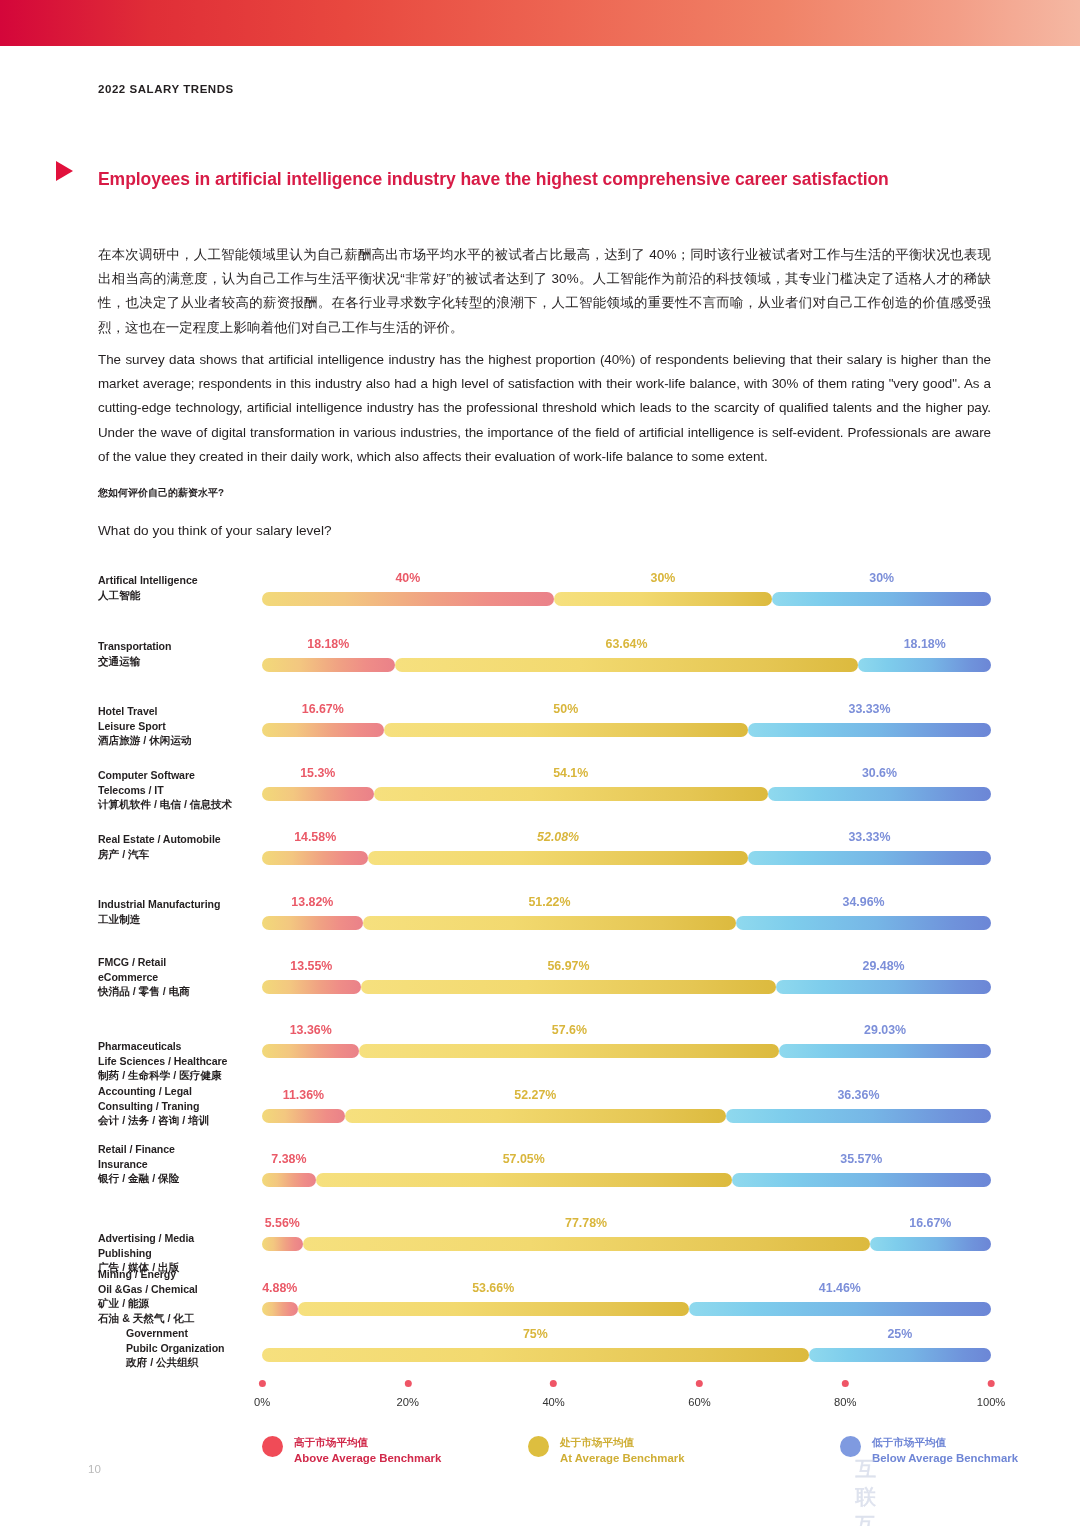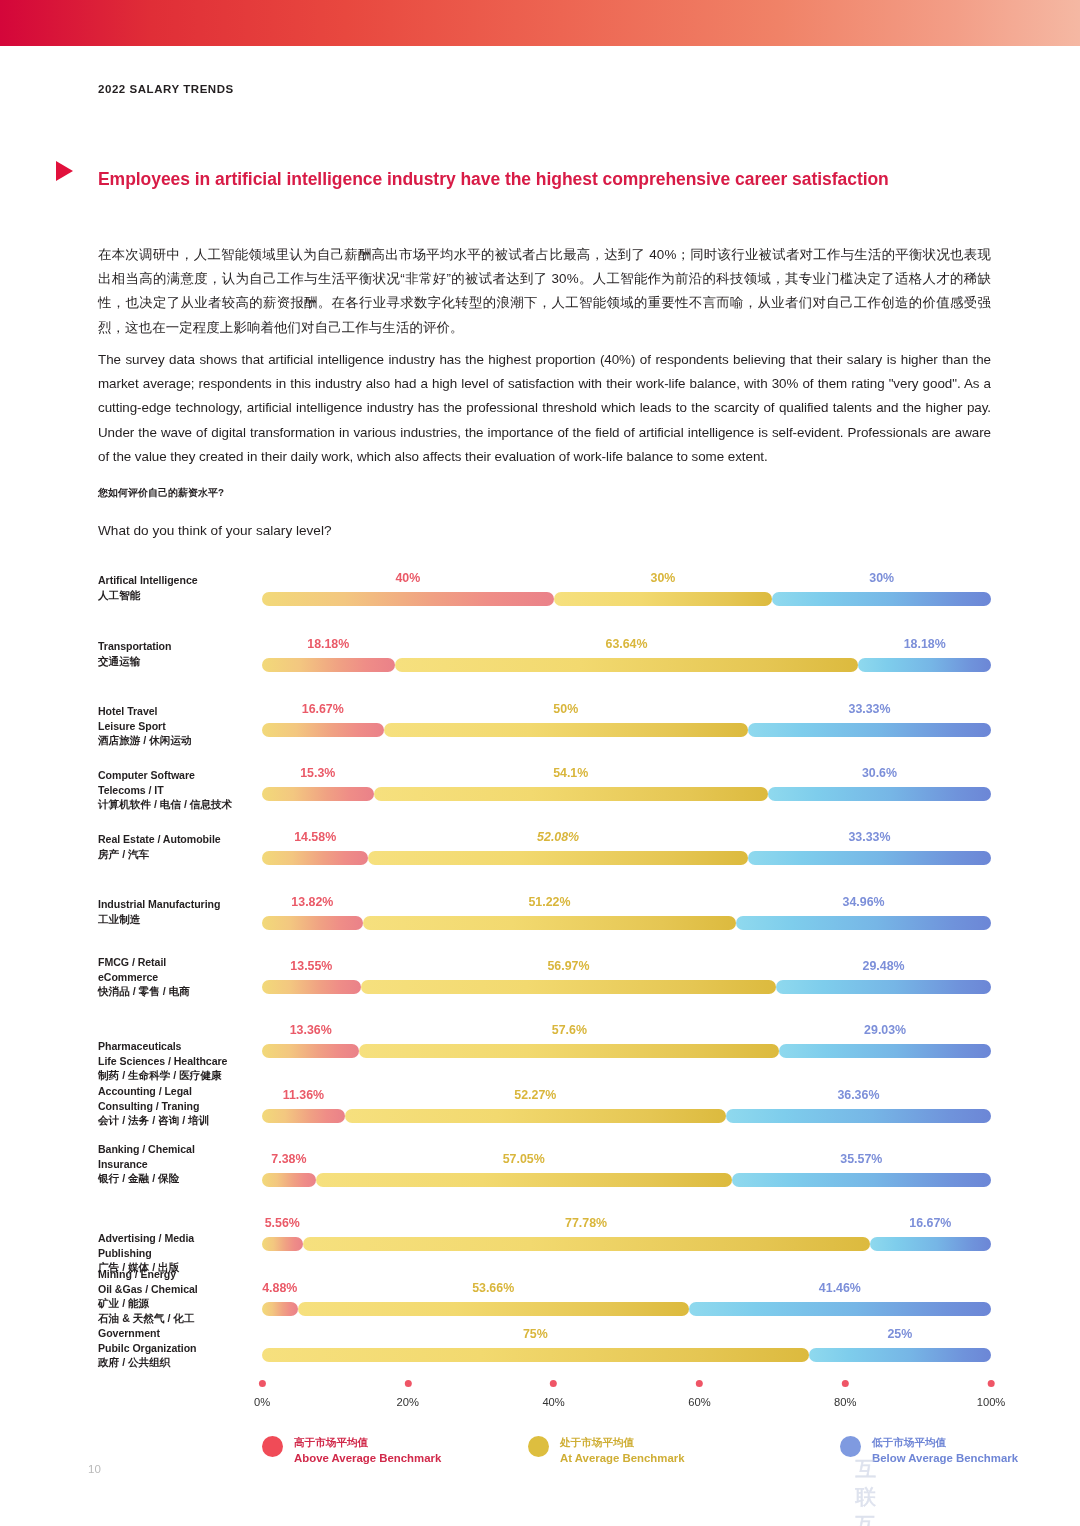--- a/index.html
+++ b/index.html
@@ -257,21 +257,21 @@
           <div class="seg red" style="left: 0px; width: 82.8144px;"></div>
           <div class="seg gold" style="left: 82.8144px; width: 381.048px;"></div>
           <div class="seg blue" style="left: 463.863px; width: 265.064px;"></div>
         </div>
         <div class="val red" style="top: 522px; left: 205.407px; transform: translateX(-50%);">11.36%</div>
         <div class="val gold" style="top: 522px; left: 437.339px; transform: translateX(-50%);">52.27%</div>
         <div class="val blue" style="top: 522px; left: 760.395px; transform: translateX(-50%);">36.36%</div>
       </div>
       <div class="row">
         <div class="row-labels" style="top: 576px;">
-          <div>Banking / Chemical</div>
+          <div>Retail / Finance</div>
           <div>Insurance</div>
           <div class="cn">银行 / 金融 / 保险</div>
         </div>
         <div class="track" style="top: 607px;">
           <div class="seg red" style="left: 0px; width: 53.8002px;"></div>
           <div class="seg gold" style="left: 53.8002px; width: 415.894px;"></div>
           <div class="seg blue" style="left: 469.695px; width: 259.305px;"></div>
         </div>
         <div class="val red" style="top: 586px; left: 190.9px; transform: translateX(-50%);">7.38%</div>
         <div class="val gold" style="top: 586px; left: 425.747px; transform: translateX(-50%);">57.05%</div>
@@ -302,21 +302,21 @@
         <div class="track" style="top: 736px;">
           <div class="seg red" style="left: 0px; width: 35.5752px;"></div>
           <div class="seg gold" style="left: 35.5752px; width: 391.181px;"></div>
           <div class="seg blue" style="left: 426.757px; width: 302.243px;"></div>
         </div>
         <div class="val red" style="top: 715px; left: 181.788px; transform: translateX(-50%);">4.88%</div>
         <div class="val gold" style="top: 715px; left: 395.166px; transform: translateX(-50%);">53.66%</div>
         <div class="val blue" style="top: 715px; left: 741.878px; transform: translateX(-50%);">41.46%</div>
       </div>
       <div class="row">
-        <div class="row-labels" style="top: 760px;">
+        <div class="row-labels" style="top: 760px; margin-left: 28px;">
           <div>Government</div>
           <div>Pubilc Organization</div>
           <div class="cn">政府 / 公共组织</div>
         </div>
         <div class="track" style="top: 782px;">
           <div class="seg gold" style="left: 0px; width: 546.75px;"></div>
           <div class="seg blue" style="left: 546.75px; width: 182.25px;"></div>
         </div>
         <div class="val gold" style="top: 761px; left: 437.375px; transform: translateX(-50%);">75%</div>
         <div class="val blue" style="top: 761px; left: 801.875px; transform: translateX(-50%);">25%</div>

